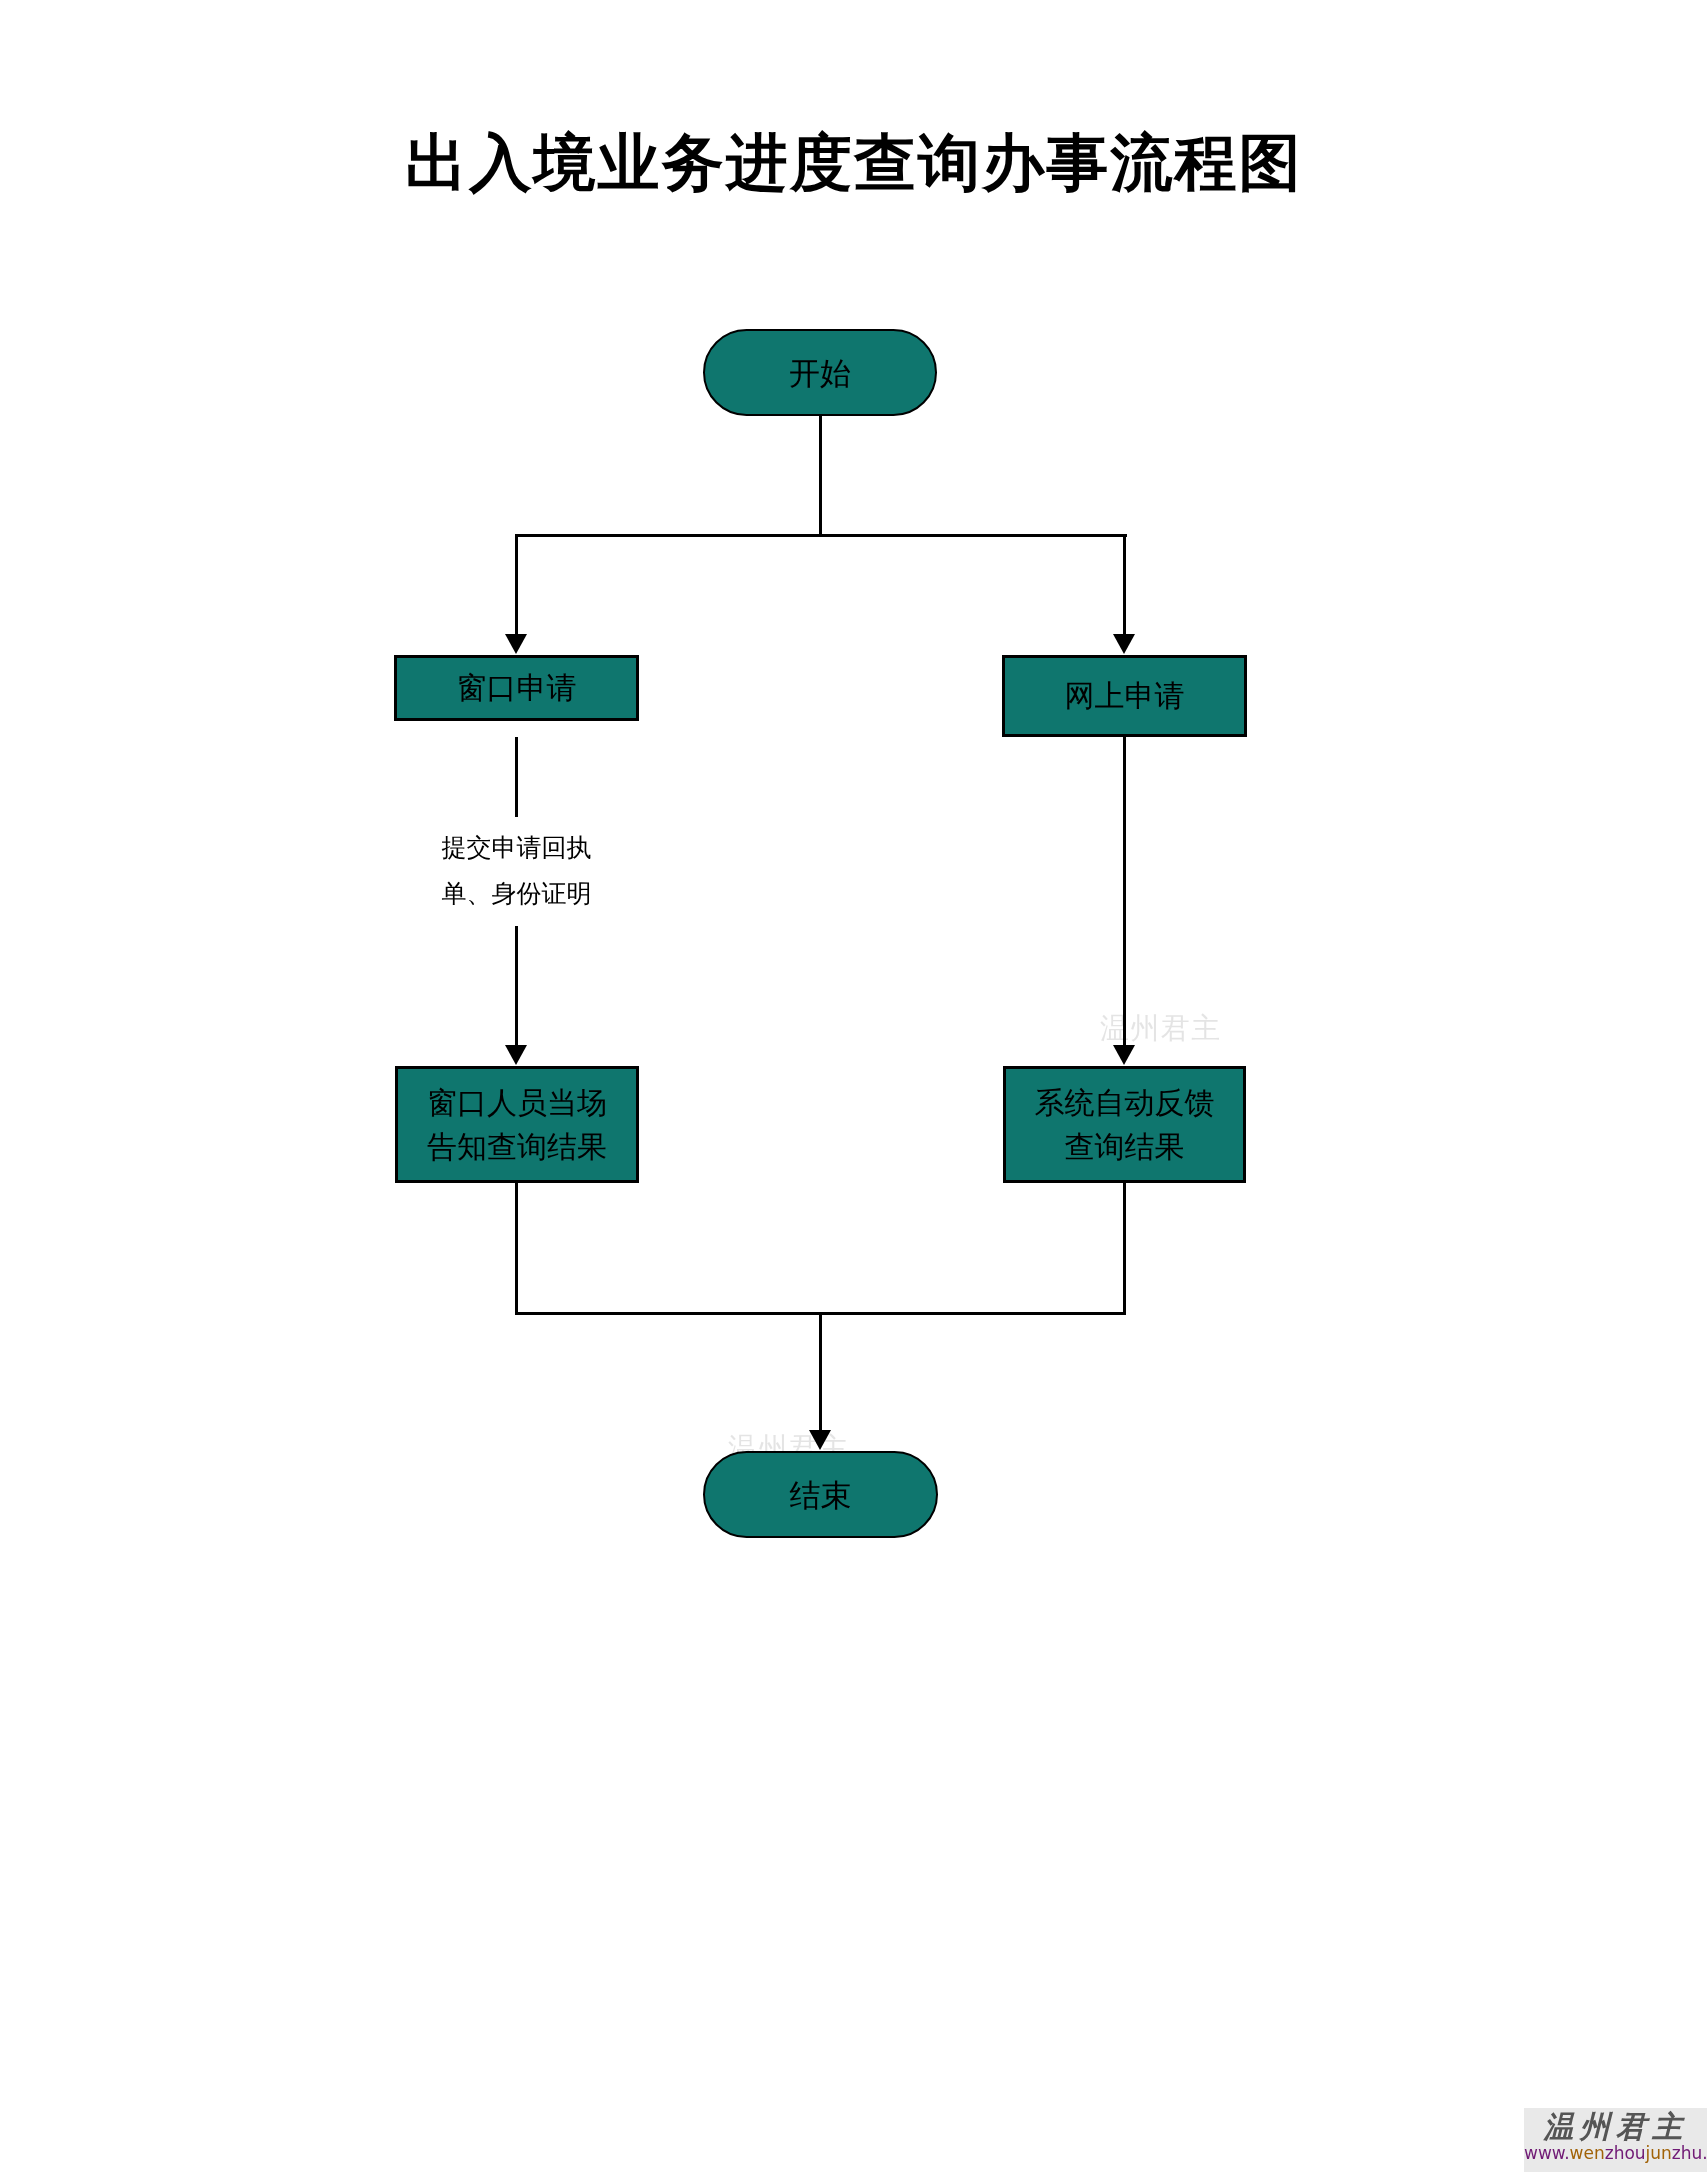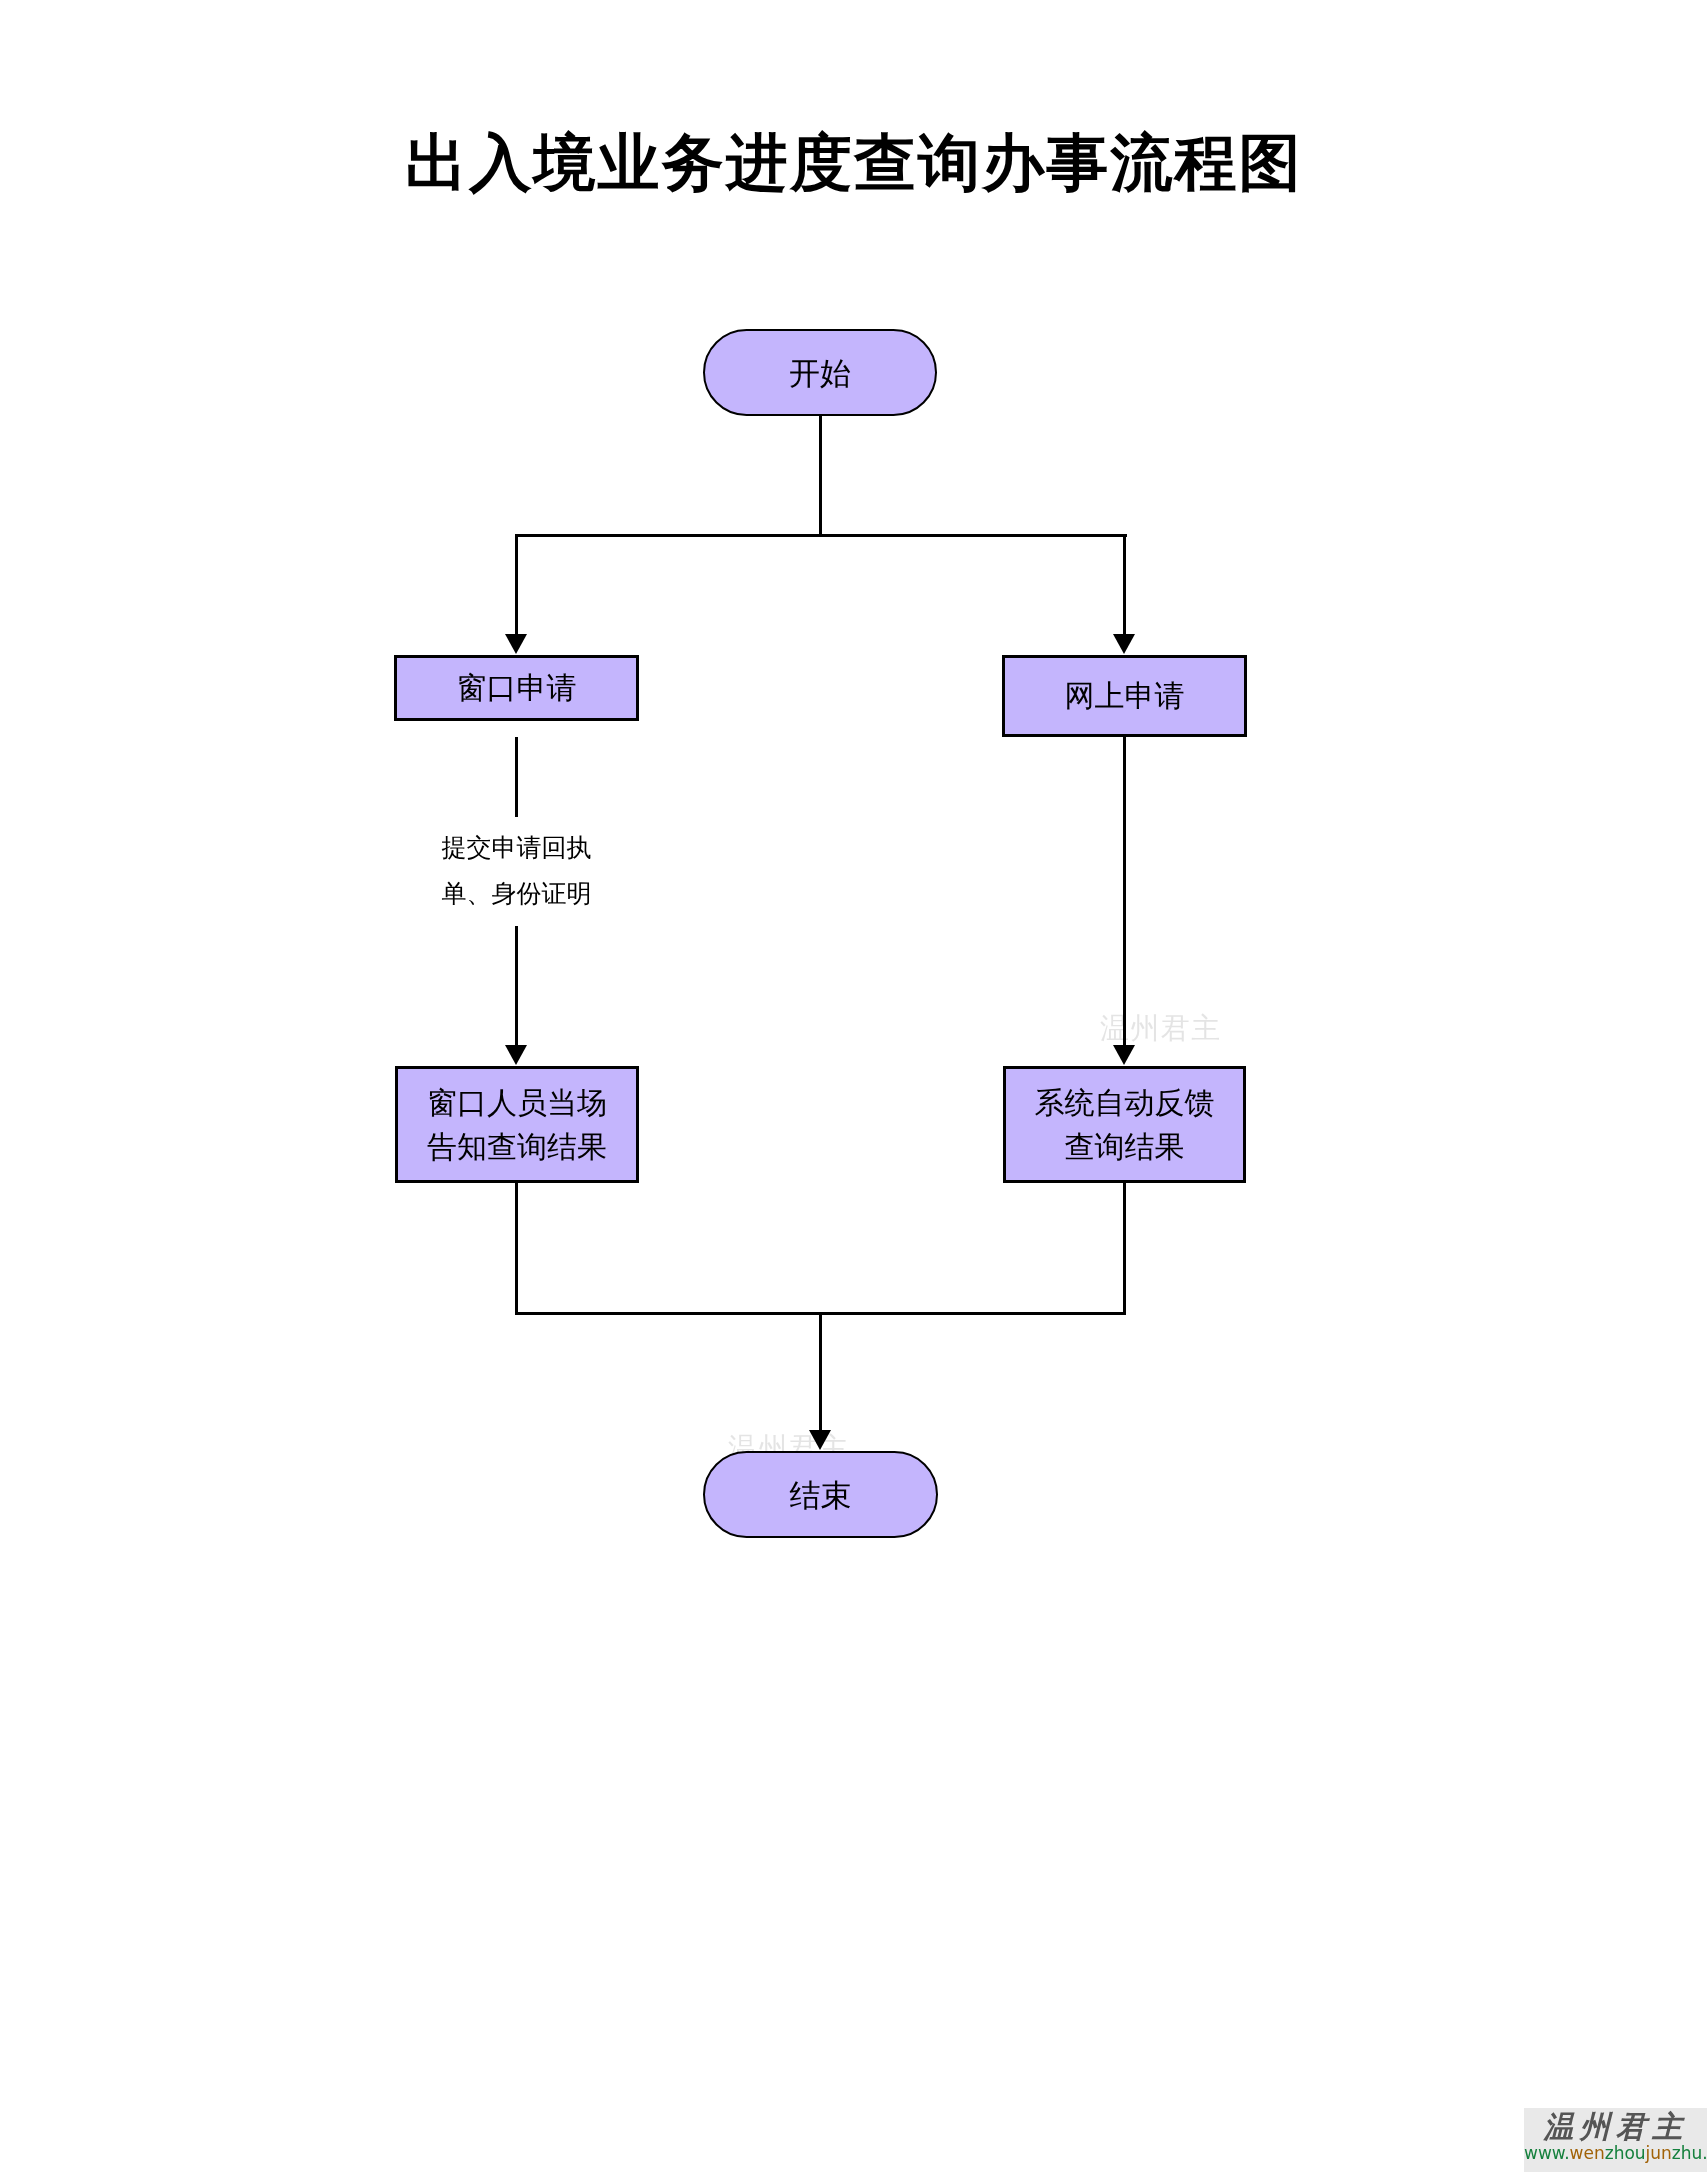--- a/index.html
+++ b/index.html
@@ -30,21 +30,21 @@
     position: absolute;
     width: 0; height: 0;
     border-left: 11px solid transparent;
     border-right: 11px solid transparent;
     border-top: 20.7px solid #000;
     z-index: 2;
   }
   .node {
     position: absolute;
     box-sizing: border-box;
-    background: #c4b5fd;
+    background: #0f766e;
     border: 3.4px solid #000;
     display: flex;
     flex-direction: column;
     align-items: center;
     justify-content: center;
     text-align: center;
     font-size: 30px;
     z-index: 3;
   }
   .node .ln { line-height: 44px; white-space: nowrap; }
@@ -88,21 +88,21 @@
     white-space: nowrap;
   }
   .wm-url {
     font-size: 17px;
     line-height: 19px;
     font-family: "DejaVu Sans", "Liberation Sans", sans-serif;
     color: #6b6b6b;
     white-space: nowrap;
   }
   .wm-url .green { color: #a16207; }
-  .wm-url .gray { color: #15803d; }
+  .wm-url .gray { color: #701a75; }
 </style>
 </head>
 <body>
 
 <div class="canvas">
 
   <h1 class="title">出入境业务进度查询办事流程图</h1>
 
   <div class="line v" style="left:819px; top:415px; height:120px;"></div>
   <div class="line h" style="left:515px; top:534px; width:612px;"></div>

